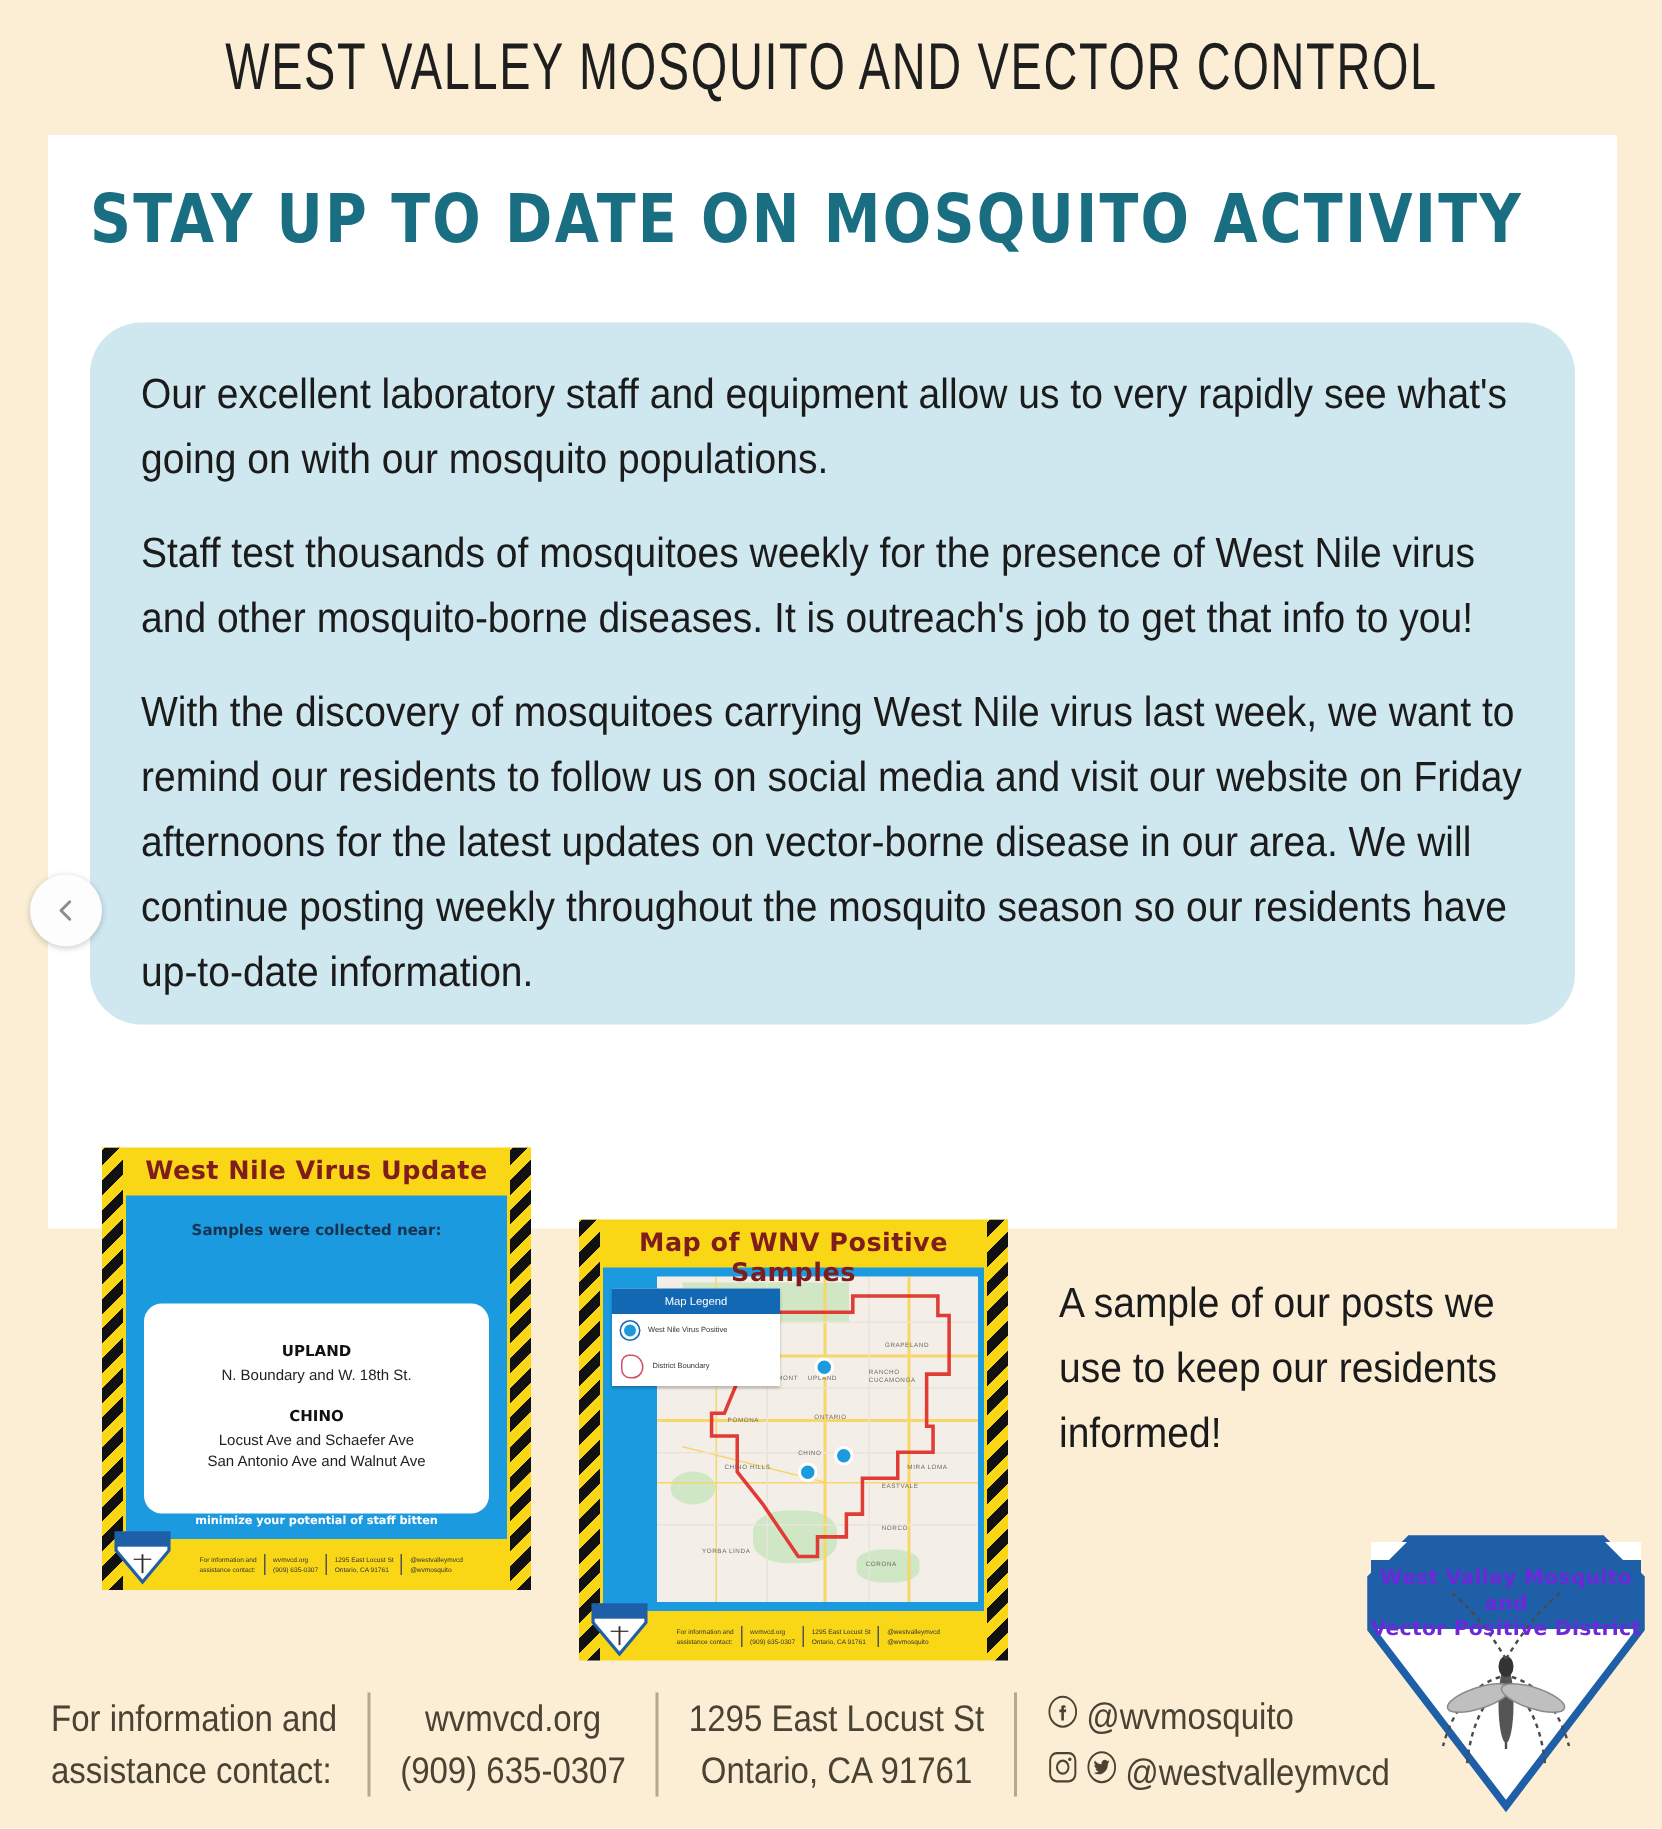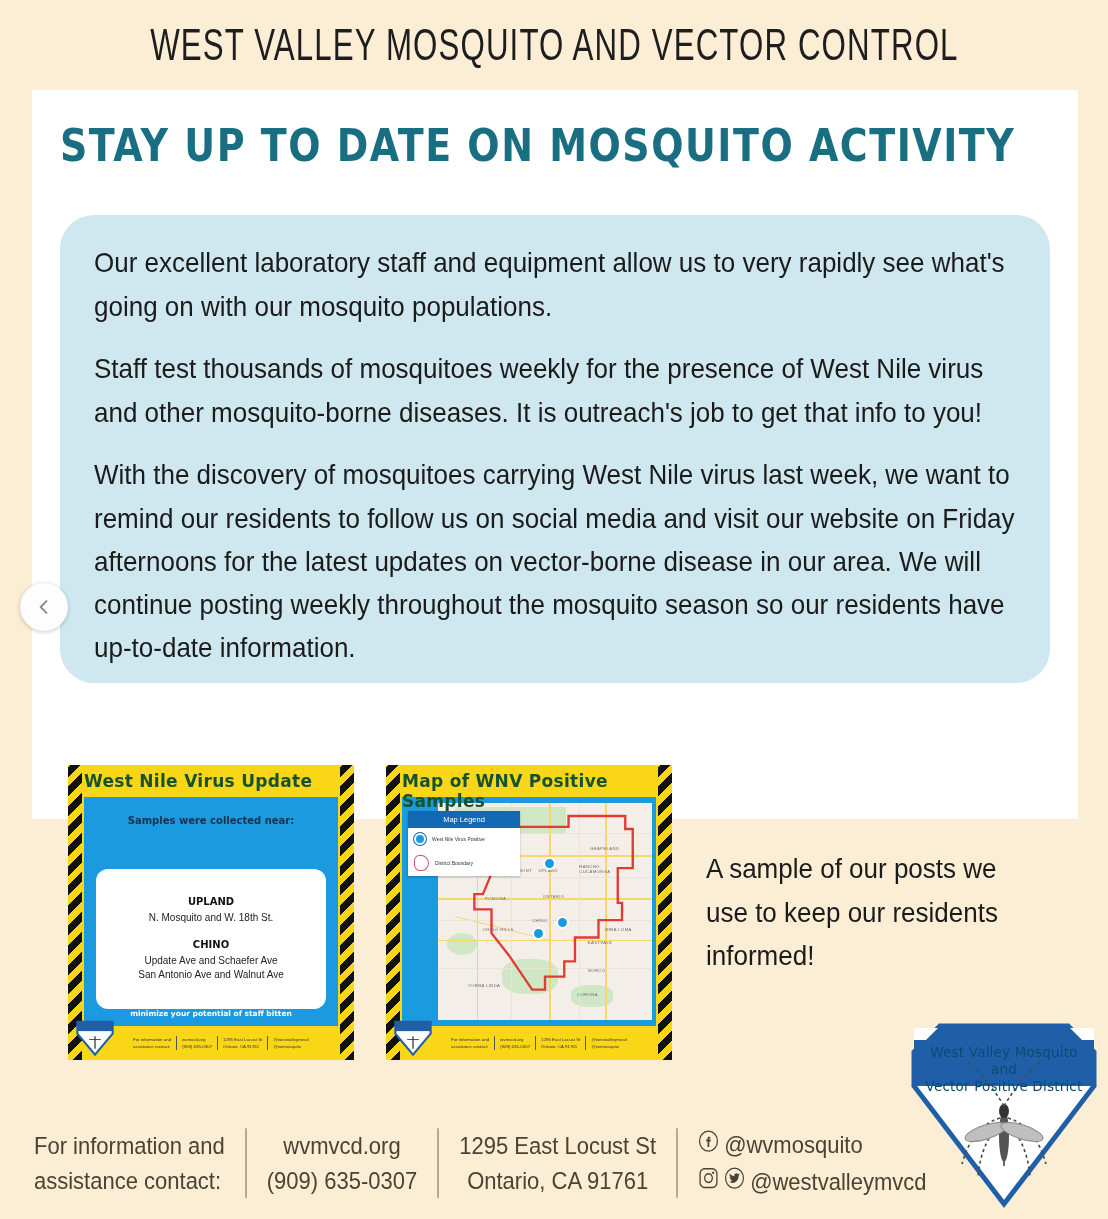--- a/index.html
+++ b/index.html
@@ -88,34 +88,35 @@
   }
   
   .flyer{
     width:286px; height:295px;
     position:relative;
     background:#f9d616;
     box-sizing:border-box;
     overflow:hidden;
     flex:0 0 auto;
   }
-  .flyer.second{margin-left:32px;}
+  .flyer.second{margin-left:32px;margin-top:48px;}
   
   .hazard{
     position:absolute; top:0; bottom:0; width:14px;
     background:repeating-linear-gradient(-45deg,#111 0 7px,#f9d616 7px 14px);
   }
   .hazard.left{left:0;}
   .hazard.right{right:0;}
   .flyer-title{
     position:absolute; top:6px; left:16px; right:16px;
+    text-align:center;
     font-family:"DejaVu Sans",sans-serif;
     font-weight:bold;
     font-size:17px;
-    color:#14532d;
+    color:#7f1d1d;
     letter-spacing:.3px;
     z-index:4;
   }
   .flyer-body{
     position:absolute;
     left:16px; right:16px; top:32px; bottom:34px;
     background:#1b9ae0;
     z-index:3;
   }
   
@@ -223,22 +224,22 @@
   .logo-badge{
     position:absolute; right:6px; top:1014px;
     width:196px; height:200px; z-index:20;
   }
   .logo-text-top{
     position:absolute; top:17px; left:0; right:0; text-align:center;
     font-family:"DejaVu Sans",sans-serif; font-size:9px; font-weight:bold; color:#1e5fa8;
   }
   .logo-text-main{
     position:absolute; top:30px; left:0; right:0; text-align:center;
-    font-family:"DejaVu Sans",sans-serif; font-size:13.5px; font-weight:normal;
-    color:#0c4a6e; line-height:17px; letter-spacing:.2px;
+    font-family:"DejaVu Sans",sans-serif; font-size:13.5px; font-weight:bold;
+    color:#6d28d9; line-height:17px; letter-spacing:.2px;
   }
 </style>
 </head>
 <body>
 
 <div class="top-banner">
   <div class="org-title">WEST VALLEY MOSQUITO AND VECTOR CONTROL</div>
 </div>
 
 <div class="card">
@@ -258,24 +259,24 @@
       <div class="hazard right"></div>
       <div class="flyer-title">West Nile Virus Update</div>
 
       <div class="flyer-body">
         <div class="f1-lead">
         </div>
         <div class="f1-sub">Samples were collected near:</div>
 
         <div class="f1-white">
           <div class="f1-city">UPLAND</div>
-          <div class="f1-addr">N. Mosquito and W. 18th St.</div>
+          <div class="f1-addr">N. Boundary and W. 18th St.</div>
           <div class="f1-gap"></div>
           <div class="f1-city">CHINO</div>
-          <div class="f1-addr">Update Ave and Schaefer Ave</div>
+          <div class="f1-addr">Locust Ave and Schaefer Ave</div>
           <div class="f1-addr">San Antonio Ave and Walnut Ave</div>
         </div>
 
         <div class="f1-foot">
           <div>Wear a repellent when outdoors to</div>
           <div>minimize your potential of staff bitten</div>
         </div>
       </div>
 
       <div class="badge-mini">

